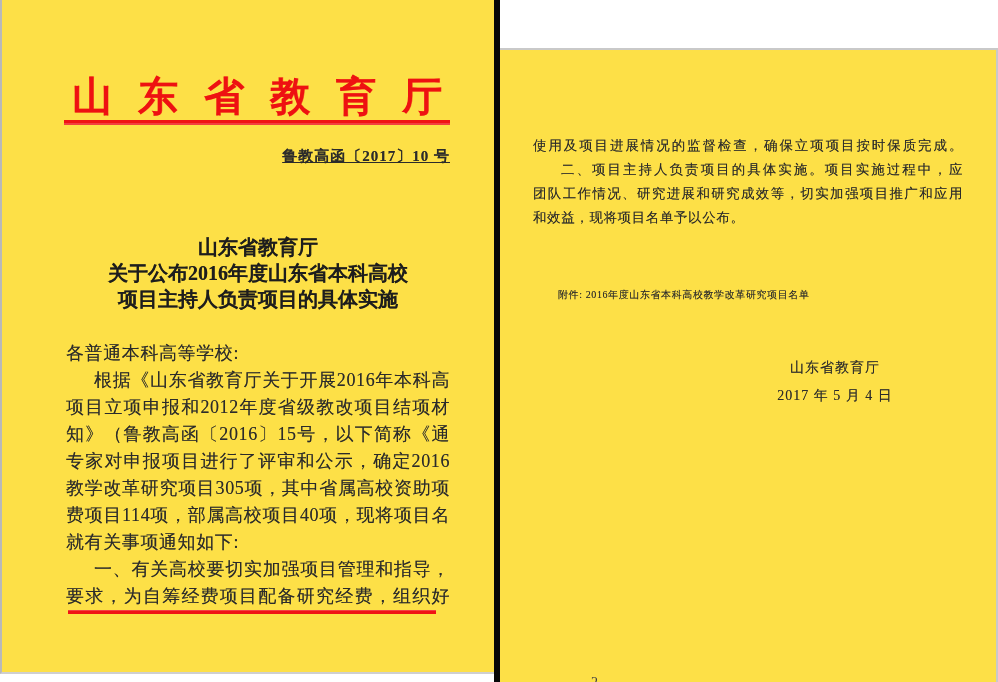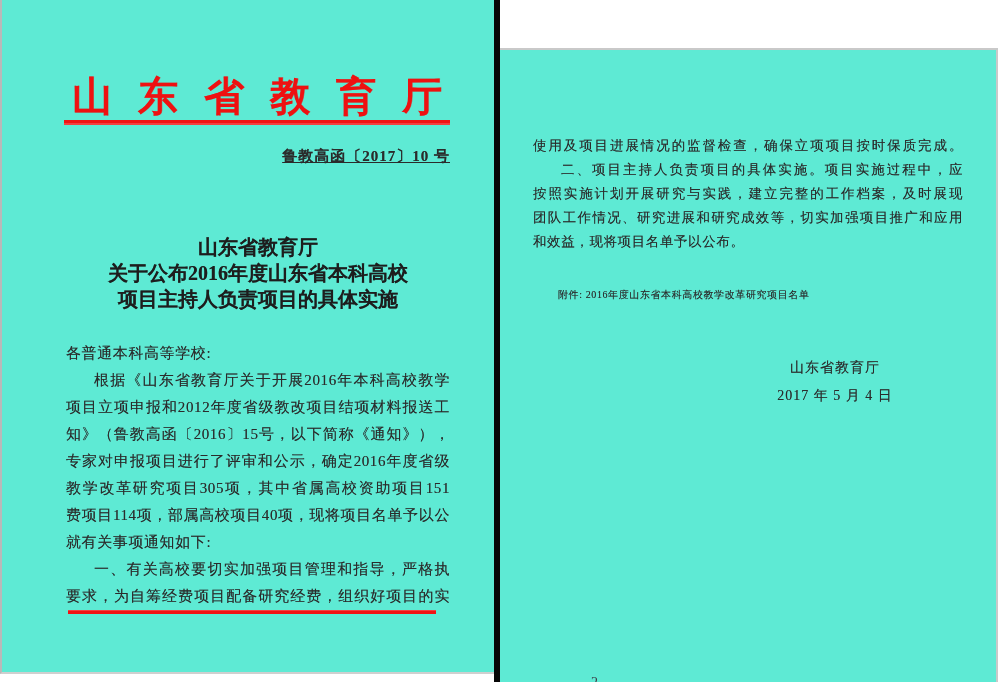--- a/index.html
+++ b/index.html
@@ -4,21 +4,21 @@
 <style>
   * { margin: 0; padding: 0; box-sizing: border-box; }
   html, body { background: #ffffff; }
   body {
     font-family: "Liberation Serif", "DejaVu Serif", serif;
     width: 998px; height: 682px; position: relative; overflow: hidden;
   }
   .canvas { position: absolute; top: 0; left: 0; width: 998px; height: 682px; background: #fff; }
 
   
-  .page { position: absolute; top: 0; background: #5eead4; }
+  .page { position: absolute; top: 0; background: #fde047; }
   .page1 {
     left: 0; width: 494px; height: 674px;
     border-left: 2px solid #b9b9b9;
     border-bottom: 2px solid #cfcfcf;
   }
   .page2 {
     left: 500px; width: 498px; height: 674px;
     border-top: 2px solid #c9c9c9;
     border-right: 2px solid #c9c9c9;
     border-bottom: 2px solid #cfcfcf;
@@ -50,21 +50,21 @@
     text-shadow: 0 0 0.6px rgba(40,40,40,.5);
     text-decoration: underline;
   }
   .doc-title {
     position: absolute; top: 234px; left: 0; width: 100%;
     text-align: center; font-weight: bold; font-size: 20px; line-height: 26px;
     color: #1d1d1d; text-shadow: 0 0 0.5px rgba(20,20,20,.6);
   }
   .body1 { position: absolute; top: 340px; left: 0; width: 100%; }
   .bline {
-    font-size: 15px; line-height: 27px; color: #2b2b2b;
+    font-size: 18px; line-height: 27px; color: #2b2b2b;
     letter-spacing: 0.6px; text-shadow: 0 0 0.6px rgba(40,40,40,.5);
     height: 27px; overflow: hidden;
   }
   .fill { text-align: justify; text-align-last: justify; }
   .indent { text-indent: 28px; }
   .rule-footer {
     position: absolute; top: 610px; left: 2px; width: 368px;
     height: 2px; border-top: 1px solid #f34040; border-bottom: 3px solid #f01414;
   }
 
@@ -129,21 +129,20 @@
       <div class="rule-footer"></div>
     </div>
   </div>
 
   <div class="gutter"></div>
 
   <div class="page page2">
     <div class="content2">
       <div class="bline2 fill">使用及项目进展情况的监督检查，确保立项项目按时保质完成。</div>
       <div class="bline2 fill indent">二、项目主持人负责项目的具体实施。项目实施过程中，应</div>
-      <div class="bline2 fill">按照实施计划开展研究与实践，建立完整的工作档案，及时展现</div>
       <div class="bline2 fill">团队工作情况、研究进展和研究成效等，切实加强项目推广和应用</div>
       <div class="bline2">和效益，现将项目名单予以公布。</div>
     </div>
 
     <div class="attachment">附件: 2016年度山东省本科高校教学改革研究项目名单</div>
 
     <div class="signature">
       <div>山东省教育厅</div>
       <div>2017 年 5 月 4 日</div>
     </div>

